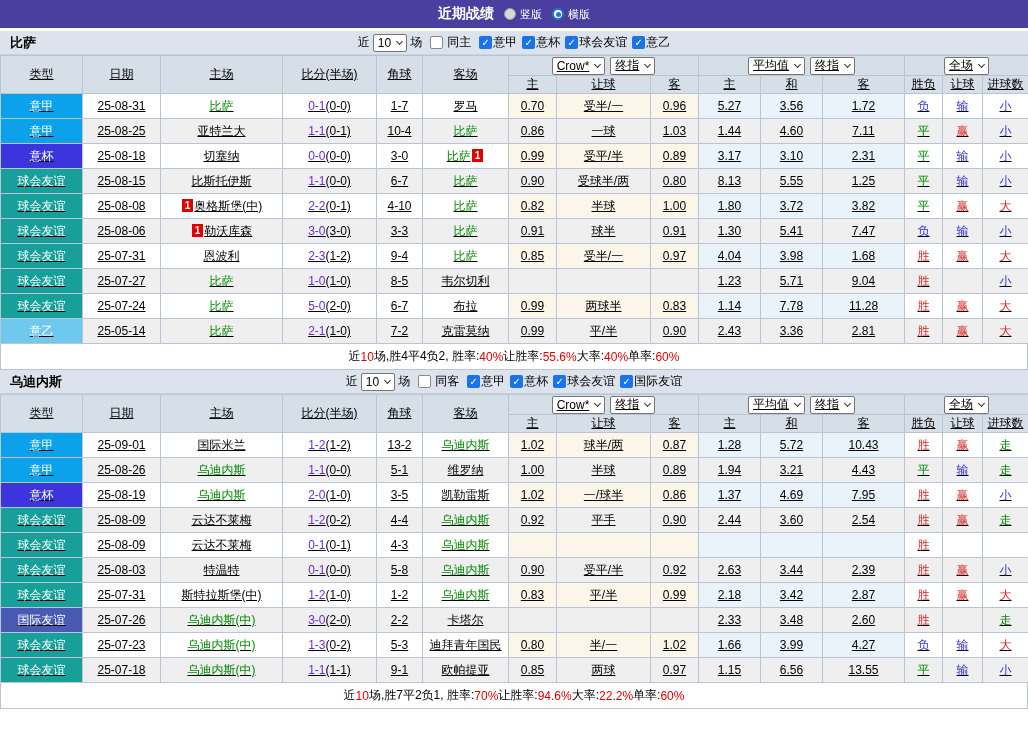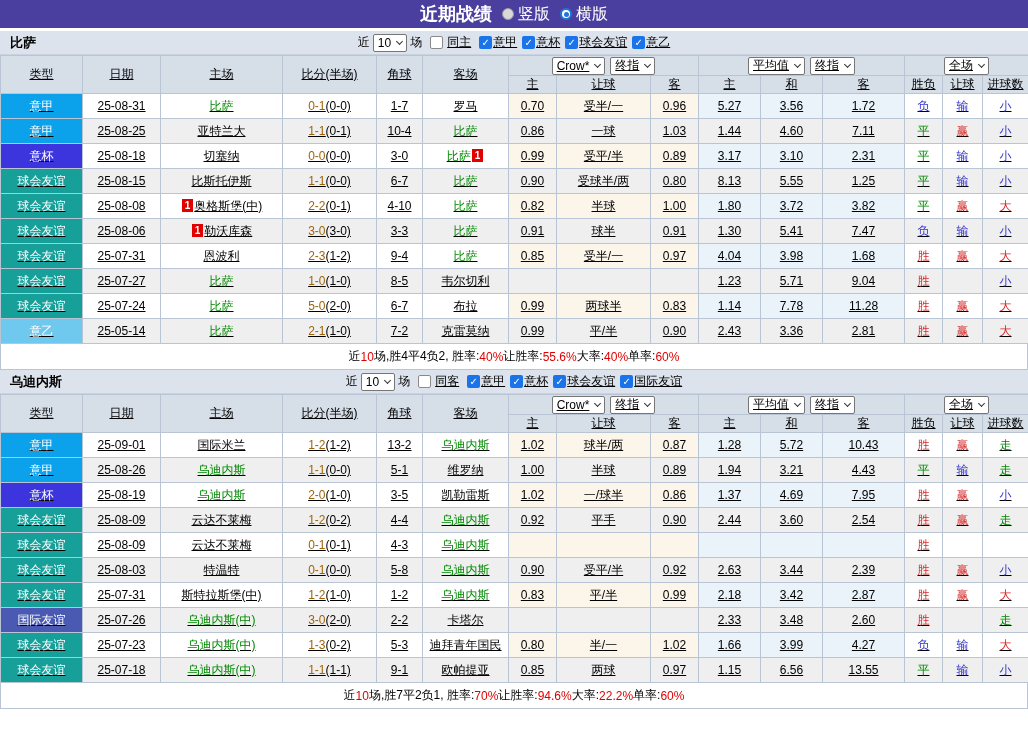--- a/index.html
+++ b/index.html
@@ -14,22 +14,22 @@
   
   .topbar {
     height: 28px;
     background: #4a3f9e;
     color: #fff;
     display: flex;
     align-items: center;
     justify-content: center;
     gap: 10px;
   }
-  .topbar .title { font-weight: bold; font-size: 18px; }
-  .radio-group { display: flex; align-items: center; gap: 4px; font-size: 16px; }
+  .topbar .title { font-weight: bold; font-size: 14px; }
+  .radio-group { display: flex; align-items: center; gap: 4px; font-size: 11px; }
   .radio { width: 12px; height: 12px; border-radius: 50%; display: inline-block; position: relative; }
   .radio.unchecked { background: #d9d9d9; border: 1px solid #9a9a9a; }
   .radio.checked { background: #fff; border: 2px solid #2176d9; }
   .radio.checked::after {
     content: ""; position: absolute; left: 1.5px; top: 1.5px;
     width: 5px; height: 5px; border-radius: 50%; background: #2176d9;
   }
   .gap { height: 3px; background: #fff; }
   
   .filterbar {
@@ -52,37 +52,37 @@
     display: inline-block; width: 5px; height: 5px;
     border-right: 1.5px solid #333; border-bottom: 1.5px solid #333;
     transform: rotate(45deg); margin-bottom: 2px;
   }
   .checkbox {
     width: 13px; height: 13px; display: inline-flex; align-items: center;
     justify-content: center; border-radius: 2px; margin-left: 5px;
   }
   .checkbox.checked { background: #1a73e8; color: #fff; font-size: 10px; font-weight: bold; }
   .checkbox.unchecked { background: #fff; border: 1px solid #8a8a8a; }
-  .cb-label { margin-left: 1px; text-decoration: underline; }
+  .cb-label { margin-left: 1px; }
   
   table { border-collapse: collapse; table-layout: fixed; width: 1028px; font-size: 12px; text-decoration: underline; }
   th, td {
     border: 1px solid #b9c5d5; text-align: center; padding: 0;
     overflow: hidden; white-space: nowrap;
   }
   th { background: #d6dee8; font-weight: normal; }
   thead tr.hrow1 th { height: 20px; }
   thead tr.hrow2 th { height: 17px; }
   tbody td { height: 25px; }
   tbody tr.stripe td { background: #efefef; }
   tbody td.col-odds { background: #fbf5ea; }
   tbody td.col-avg  { background: #e9f3f9; }
   .type-cell { color: #fff; }
   .sel-wrap { display: flex; align-items: center; justify-content: center; gap: 5px; }
-  .score-main { color: #a16207; }
+  .score-main { color: #6d28d9; }
   .team-green { color: #008800; }
   .badge {
     display: inline-block; background: #e00000; color: #fff; font-size: 10px;
     font-weight: bold; line-height: 13px; padding: 0 3px; margin: 0 1px; vertical-align: 1px;
   }
   .res-red   { color: #d92b2b; }
   .res-green { color: #008800; }
   .res-blue  { color: #3333cc; }
   
   .summary-row {

